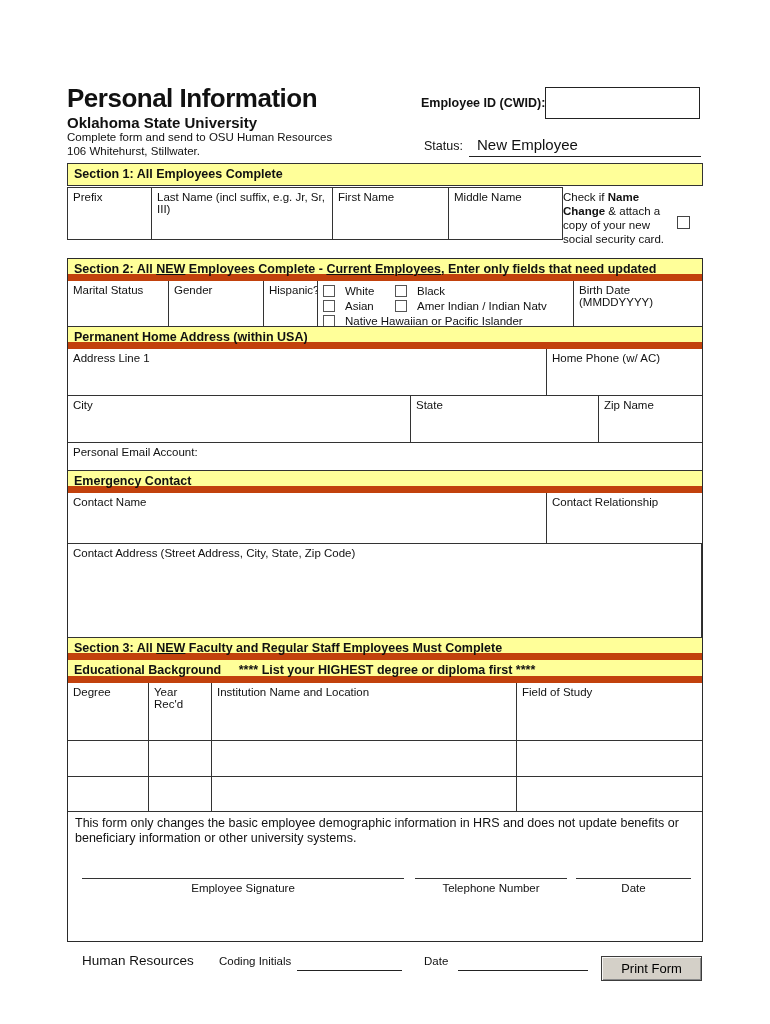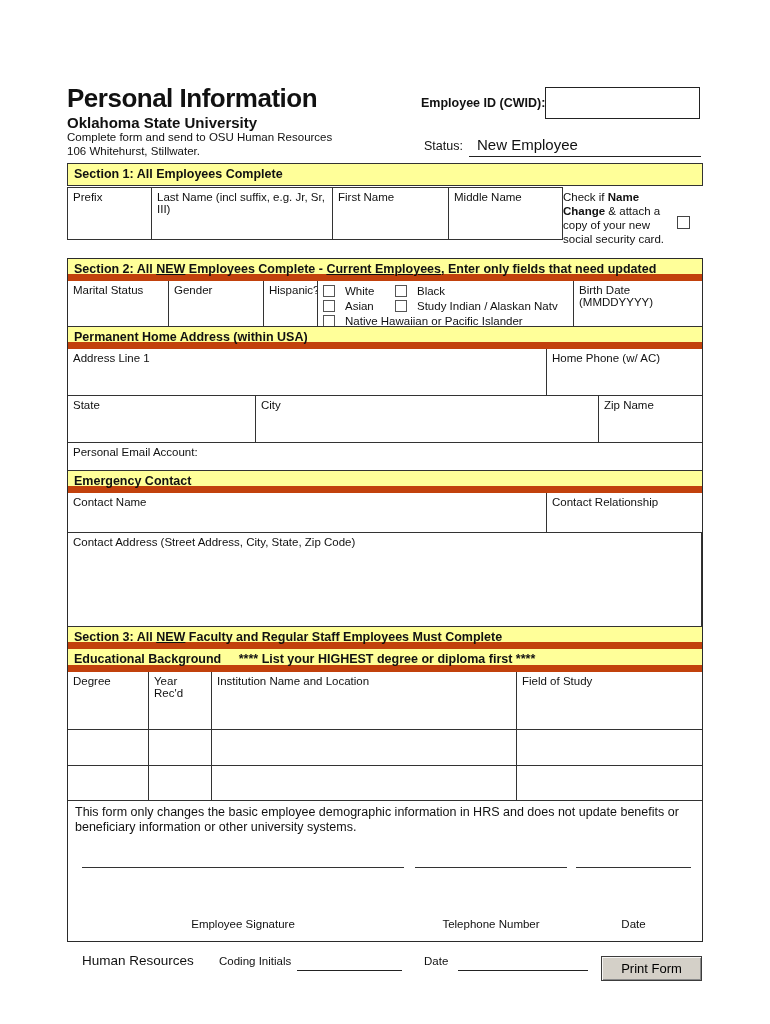--- a/index.html
+++ b/index.html
@@ -24,21 +24,21 @@
   .cdiv{border-right:1px solid #333;}
   .s1table{display:flex;width:496px;height:53px;border:1px solid #333;box-sizing:border-box;}
   .note{font-size:11.5px;line-height:14px;}
   .cb{width:12px;height:12px;border:1px solid #555;background:#fff;flex:none;box-sizing:border-box;}
   .cb-lg{width:13px;height:13px;border:1px solid #444;background:#fff;box-sizing:border-box;}
   .race-row{display:flex;align-items:center;height:15px;padding-left:5px;font-size:11.5px;}
   .race-gap{width:10px;flex:none;}
   .race-col1{width:50px;flex:none;}
   .sig{position:absolute;text-align:center;}
   .sig-line{border-top:1px solid #333;height:1px;}
-  .sig-label{font-size:11.5px;padding-top:2px;margin-top:47px;}
+  .sig-label{font-size:11.5px;padding-top:2px;}
   .uline{border-bottom:1px solid #222;height:18px;box-sizing:border-box;}
   .btn{width:101px;height:25px;background:#d4d0c8;border:1px solid #3c3c3c;
        box-shadow:inset 1px 1px 0 #f7f6f4, inset -1px -1px 0 #8b8b8b;
        font-size:13px;font-family:"Liberation Sans",sans-serif;color:#000;
        display:flex;align-items:center;justify-content:center;box-sizing:border-box;}
   .stack{display:flex;flex-direction:column;}
 </style>
 </head>
 <body>
 
@@ -82,52 +82,52 @@
           <span class="cb"></span>
             <span class="race-gap"></span>
           <span>Black</span>
         </div>
         <div class="race-row">
           <span class="cb"></span>
             <span class="race-gap"></span>
           <span class="race-col1">Asian</span>
           <span class="cb"></span>
             <span class="race-gap"></span>
-          <span>Study Indian / Alaskan Natv</span>
+          <span>Amer Indian / Indian Natv</span>
         </div>
         <div class="race-row">
           <span class="cb"></span>
             <span class="race-gap"></span>
           <span>Native Hawaiian or Pacific Islander</span>
         </div>
       </div>
       <div class="cell" style="flex:1;"><span>Birth Date (MMDDYYYY)</span></div>
     </div>
 
     <div class="bar-in" style="height:22px;">Permanent Home Address (within USA)</div>
 
     <div class="row" style="height:47px;">
       <div class="cell cdiv" style="flex:1;"><span>Address Line 1</span></div>
       <div class="cell" style="width:155px;"><span>Home Phone (w/ AC)</span></div>
     </div>
 
 
     <div class="row" style="height:47px;">
+      <div class="cell cdiv" style="width:343px;"><span>City</span></div>
       <div class="cell cdiv" style="width:188px;"><span>State</span></div>
-      <div class="cell cdiv" style="width:343px;"><span>City</span></div>
       <div class="cell" style="flex:1;"><span>Zip Name</span></div>
     </div>
 
     <div class="row" style="height:28px;">
       <div class="cell" style="flex:1;"><span>Personal Email Account:</span></div>
     </div>
 
     <div class="bar-in" style="height:22px;">Emergency Contact</div>
 
-    <div class="row" style="height:40px;">
+    <div class="row" style="height:51px;">
       <div class="cell cdiv" style="flex:1;"><span>Contact Name</span></div>
       <div class="cell" style="width:155px;"><span>Contact Relationship</span></div>
     </div>
 
     <div class="row" style="height:94px;">
       <div class="cell cdiv" style="flex:1;"><span>Contact Address (Street Address, City, State, Zip Code)</span></div>
     </div>
 
     <div class="bar-in" style="height:22px;"><span>Section 3:  All </span><span style="text-decoration: underline;">NEW</span><span> Faculty and Regular Staff Employees Must Complete</span></div>
 

